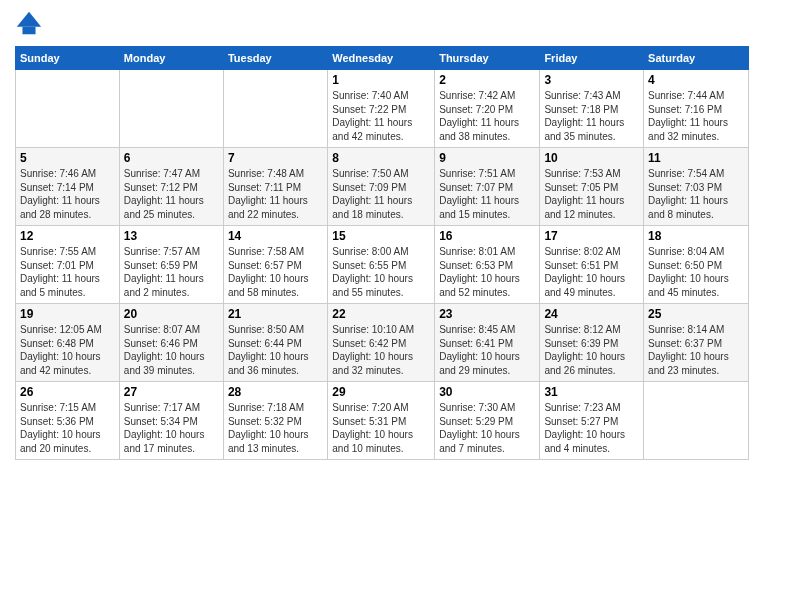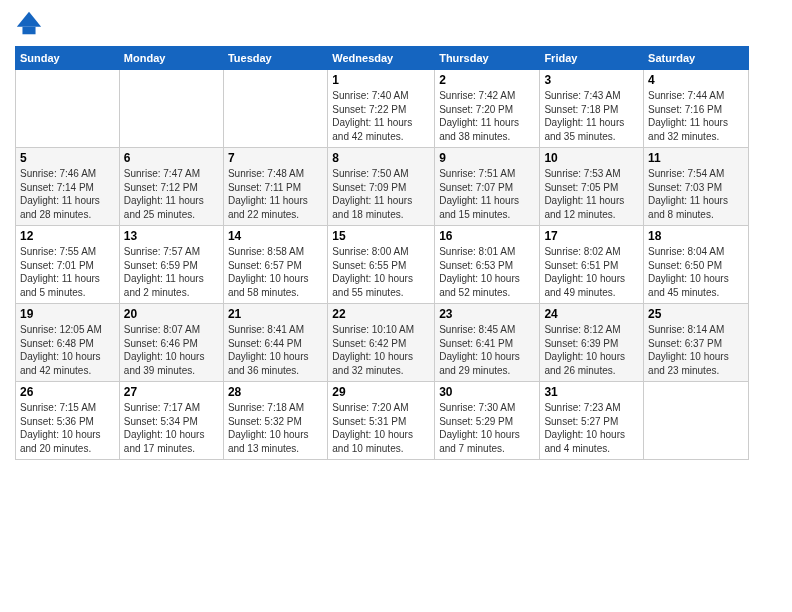--- a/index.html
+++ b/index.html
@@ -205,21 +205,21 @@
 Daylight: 11 hours and 5 minutes.</div>
           </td>
           <td>
             <div class="day-number">13</div>
             <div class="day-info">Sunrise: 7:57 AM
 Sunset: 6:59 PM
 Daylight: 11 hours and 2 minutes.</div>
           </td>
           <td>
             <div class="day-number">14</div>
-            <div class="day-info">Sunrise: 8:58 AM
+            <div class="day-info">Sunrise: 7:58 AM
 Sunset: 6:57 PM
 Daylight: 10 hours and 58 minutes.</div>
           </td>
           <td>
             <div class="day-number">15</div>
             <div class="day-info">Sunrise: 8:00 AM
 Sunset: 6:55 PM
 Daylight: 10 hours and 55 minutes.</div>
           </td>
           <td>
@@ -249,21 +249,21 @@
 Daylight: 10 hours and 42 minutes.</div>
           </td>
           <td>
             <div class="day-number">20</div>
             <div class="day-info">Sunrise: 8:07 AM
 Sunset: 6:46 PM
 Daylight: 10 hours and 39 minutes.</div>
           </td>
           <td>
             <div class="day-number">21</div>
-            <div class="day-info">Sunrise: 8:41 AM
+            <div class="day-info">Sunrise: 8:50 AM
 Sunset: 6:44 PM
 Daylight: 10 hours and 36 minutes.</div>
           </td>
           <td>
             <div class="day-number">22</div>
             <div class="day-info">Sunrise: 10:10 AM
 Sunset: 6:42 PM
 Daylight: 10 hours and 32 minutes.</div>
           </td>
           <td>

